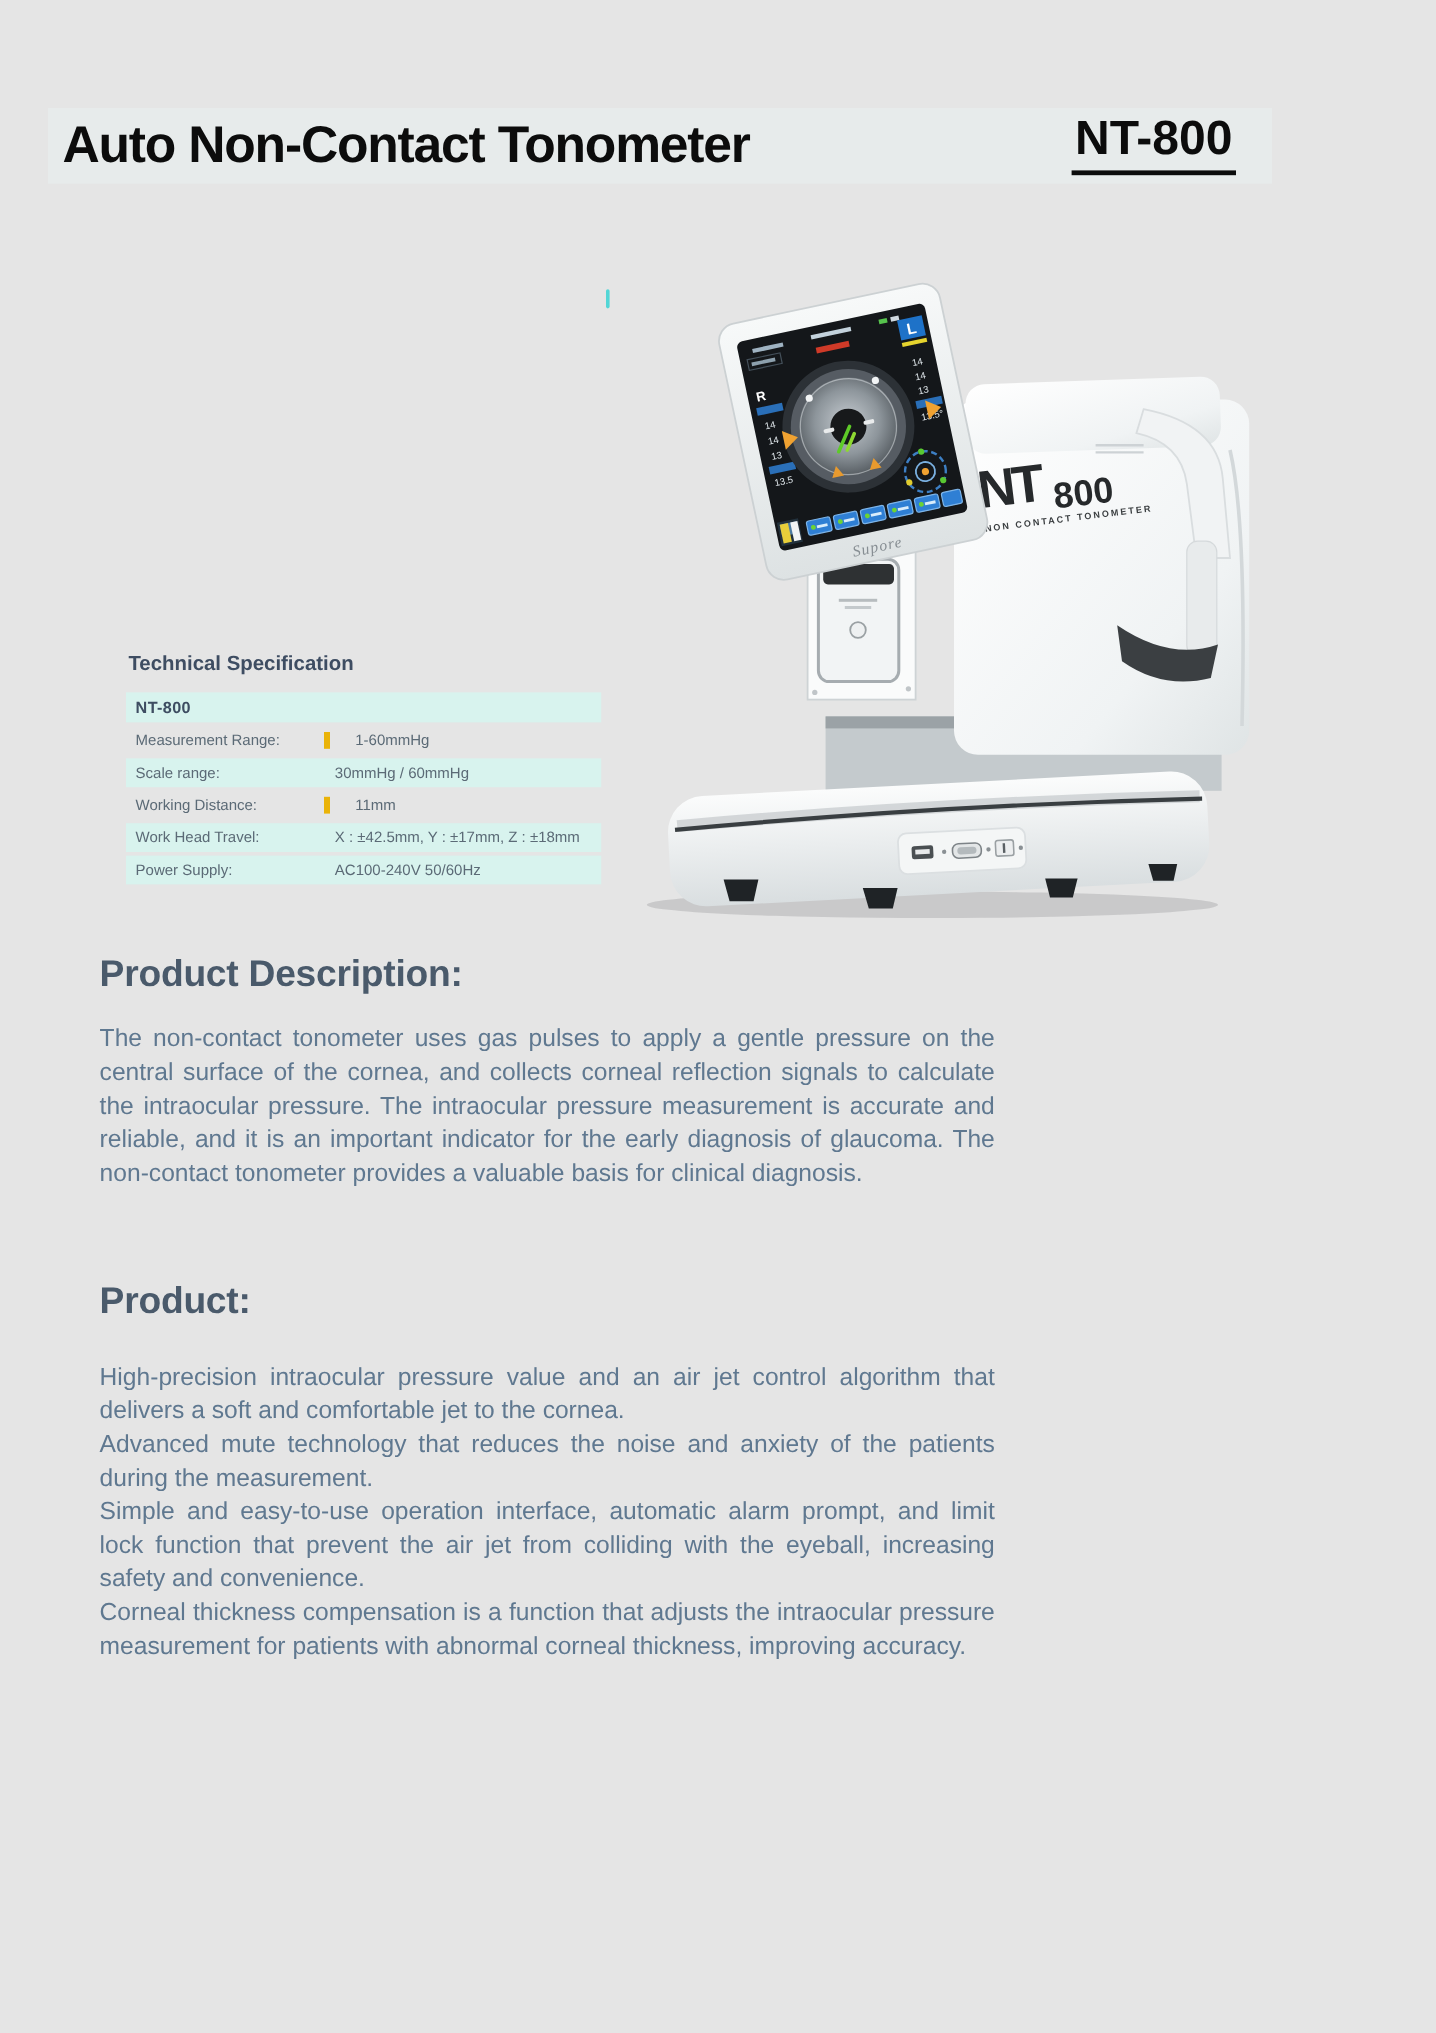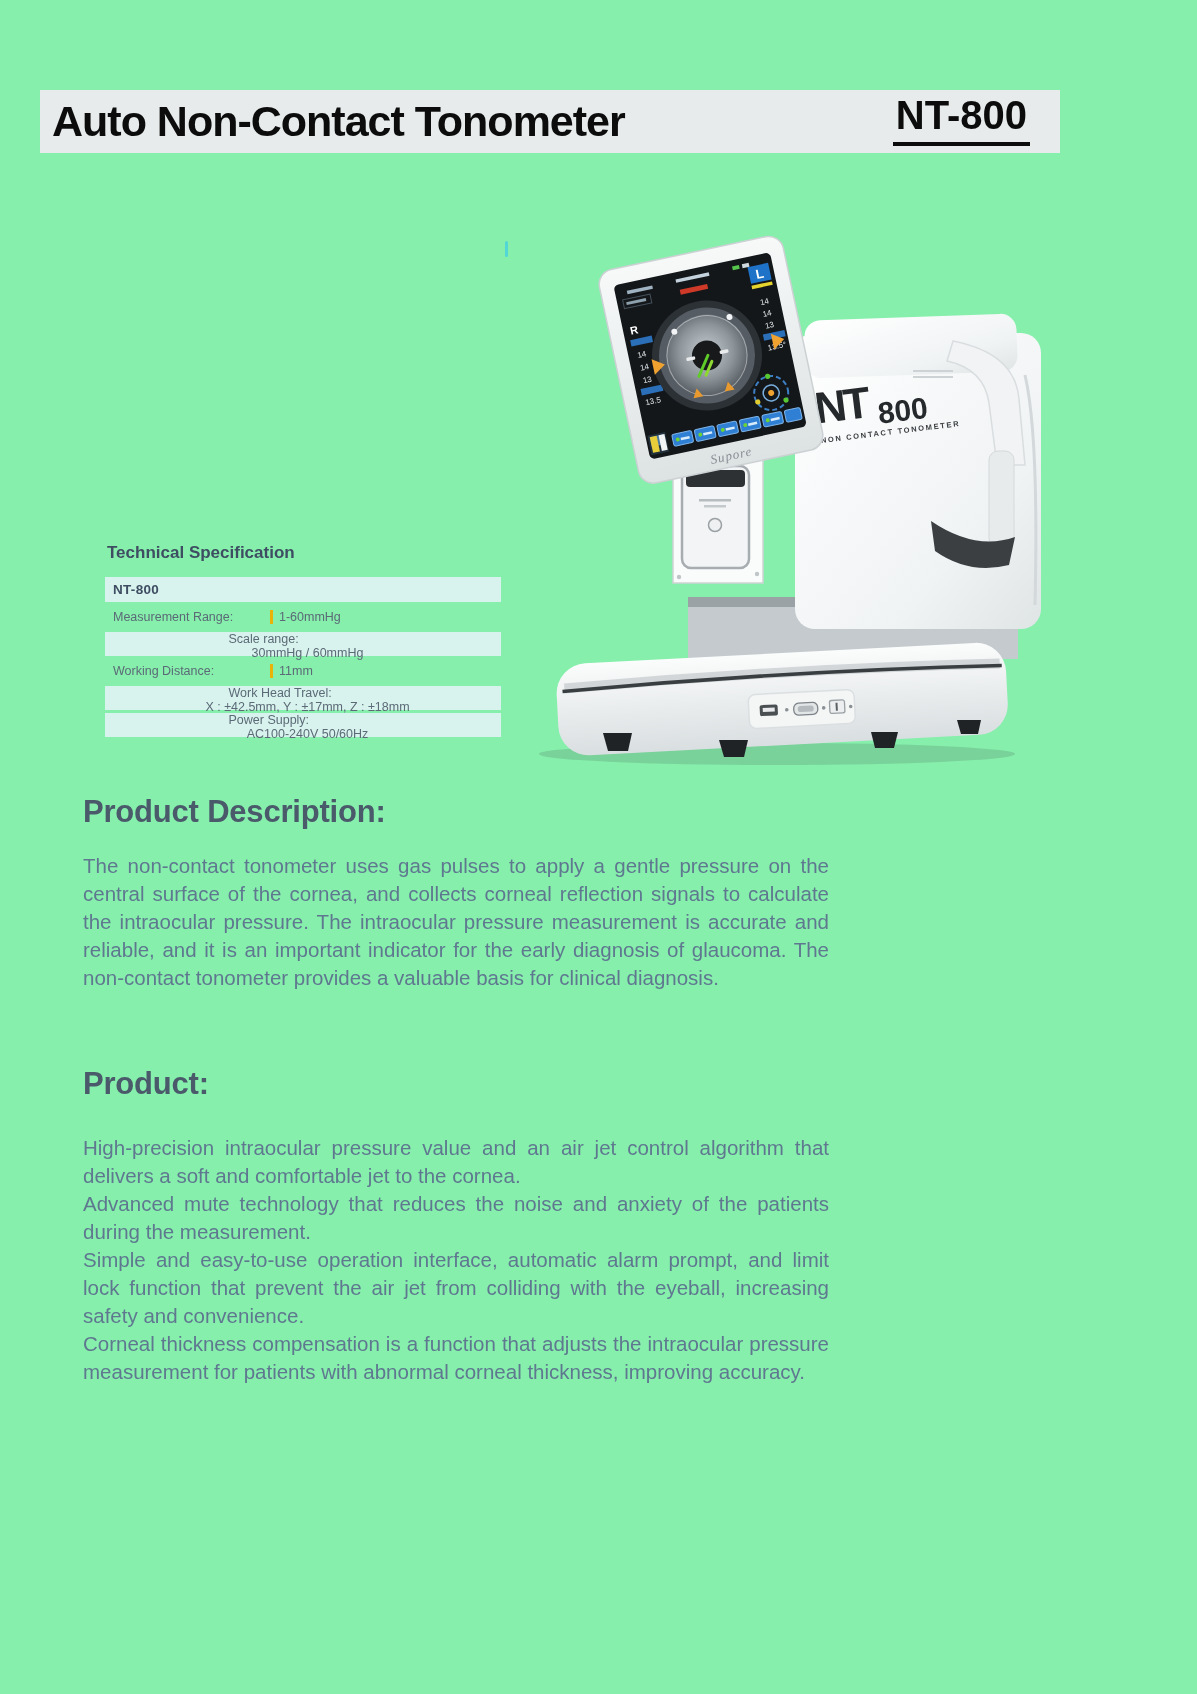--- a/index.html
+++ b/index.html
@@ -1,17 +1,17 @@
 <!DOCTYPE html>
 <html><head>
 <meta charset="utf-8">
 <style>
   html,body{margin:0;padding:0;background:#ffffff;}
   .page{
-    position:relative;width:1197px;height:1694px;background:#86efac;
+    position:relative;width:1197px;height:1694px;background:#e5e5e5;
     font-family:"Liberation Sans",sans-serif;overflow:hidden;
   }
   
   .header-bar{
     position:absolute;left:40px;top:90px;width:1020px;height:63px;
     background:#e7ebeb;display:flex;align-items:center;
   }
   .header-title{
     font-size:43px;font-weight:800;color:#0c0c0c;margin-left:12px;
     letter-spacing:-1px;white-space:nowrap;
@@ -27,24 +27,24 @@
   .spec{position:absolute;left:105px;top:543px;width:396px;}
   .spec-title{font-size:17px;font-weight:700;color:#3e4d62;margin:0 0 14px 2px;}
   .spec-row{
     display:flex;height:24px;margin-bottom:3px;align-items:center;
     font-size:12.5px;color:#5b6a76;
   }
   .spec-row.head{
     background:#d8f3ee;font-weight:700;color:#3e4d62;font-size:13.5px;height:25px;
     letter-spacing:.3px;
   }
-  .spec-row.tint{background:#d8f3ee;flex-direction:column;}
+  .spec-row.tint{background:#d8f3ee;}
   .spec-label{width:165px;padding-left:8px;box-sizing:border-box;}
   .spec-value{flex:1;padding-left:9px;}
-  .spec-row.plain .spec-value{border-left:3px solid #eab308;padding-left:6px;}
+  .spec-row.plain .spec-value{border-left:5px solid #eab308;padding-left:21px;}
   
   .section{position:absolute;left:83px;width:746px;}
   .sec-heading{font-size:31px;font-weight:700;color:#4a5a6b;margin:0;letter-spacing:-.2px;}
   .sec-body{font-size:20.5px;line-height:28px;color:#5f7890;text-align:justify;margin:0;}
   .desc-section{top:794px;}
   .desc-section .sec-body{margin-top:22px;}
   .feat-section{top:1066px;}
   .feat-list{margin-top:32px;}
   .feat-list p{margin:0;}
 </style>

